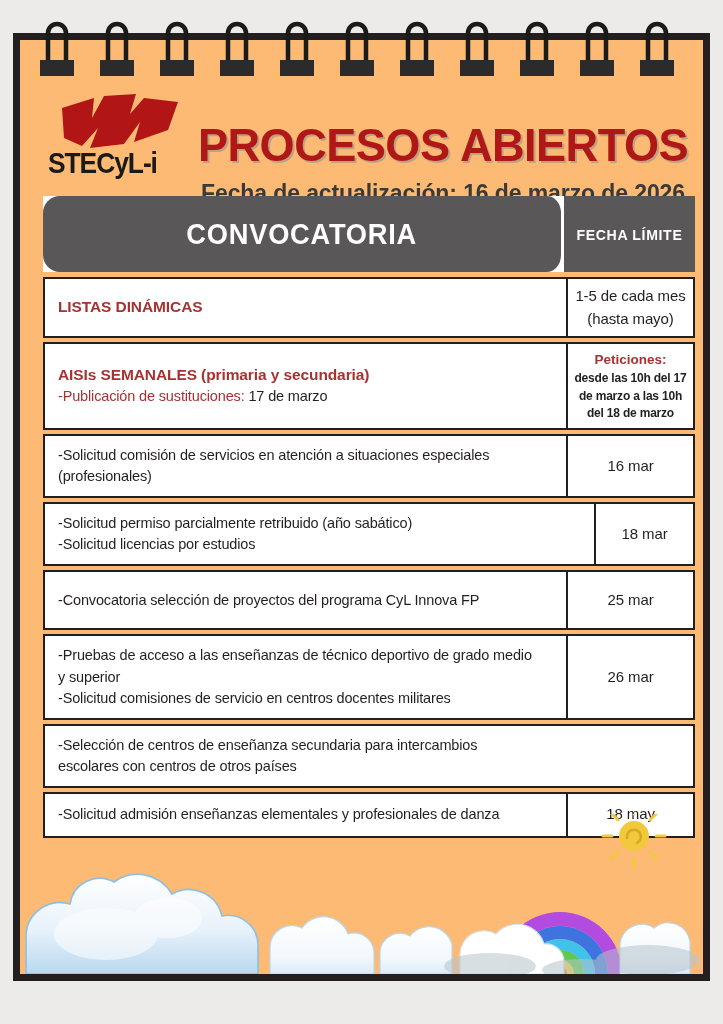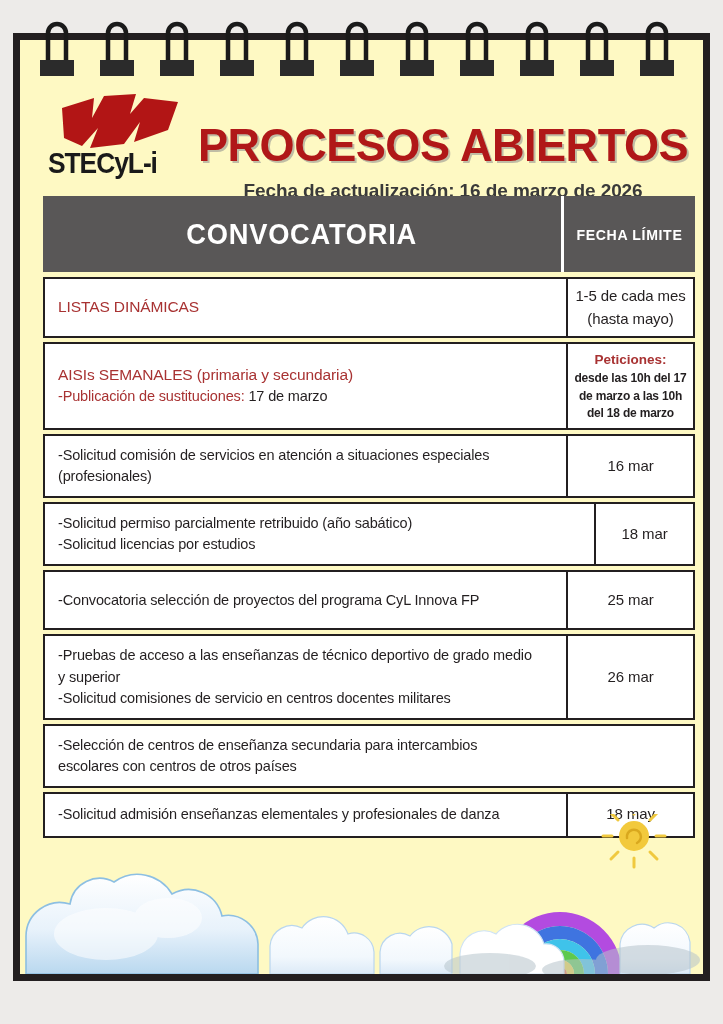--- a/index.html
+++ b/index.html
@@ -29,21 +29,21 @@
     width: 697px;
     height: 948px;
     background: #ffffff;
     border: 7px solid #231f20;
     box-sizing: border-box;
     overflow: hidden;
   }
   #sheet-inner {
     position: absolute;
     left: 0; top: 0; right: 0; bottom: 0;
-    background: #fef9c3;
+    background: #fdba74;
     overflow: hidden;
   }
 
   
   #spiral {
     position: absolute;
     left: 0; top: 0;
     width: 723px;
     height: 90px;
     z-index: 40;
@@ -95,21 +95,21 @@
     text-shadow: 2px 2px 0px rgba(140,140,140,0.55);
     transform: scaleX(0.98);
     transform-origin: center;
   }
   #title-sub {
     position: absolute;
     left: 148px;
     top: 98px;
     width: 510px;
     text-align: center;
-    font-size: 19px;
+    font-size: 23px;
     font-weight: bold;
     color: #3a3a3a;
     white-space: nowrap;
     letter-spacing: -0.1px;
   }
 
   
   #table {
     position: absolute;
     left: 23px;
@@ -128,20 +128,21 @@
     border: none;
     margin-bottom: 5px;
   }
   .c-left {
     flex: 0 0 521px;
     box-sizing: border-box;
     padding: 9px 12px 9px 13px;
     display: flex;
     flex-direction: column;
     justify-content: center;
+    border-radius: 17px;
   }
   .c-right {
     flex: 1 1 auto;
     box-sizing: border-box;
     border-left: 2px solid #231f20;
     padding: 6px 6px;
     display: flex;
     flex-direction: column;
     align-items: center;
     justify-content: center;
@@ -168,21 +169,21 @@
     font-size: 15px;
     font-weight: bold;
     letter-spacing: 0.7px;
     transform: scaleX(0.94);
   }
   .trow.head .c-left, .trow.head .c-right { height: 76px; }
 
   .cell-title-red {
     color: #a83232;
     font-size: 15.5px;
-    font-weight: normal;
+    font-weight: bold;
     line-height: 1.35;
     letter-spacing: -0.1px;
   }
   .cell-line {
     font-size: 14.5px;
     color: #231f20;
     line-height: 1.45;
     letter-spacing: -0.15px;
   }
   .cell-line .lbl { color: #a83232; margin-top: 44px; }

